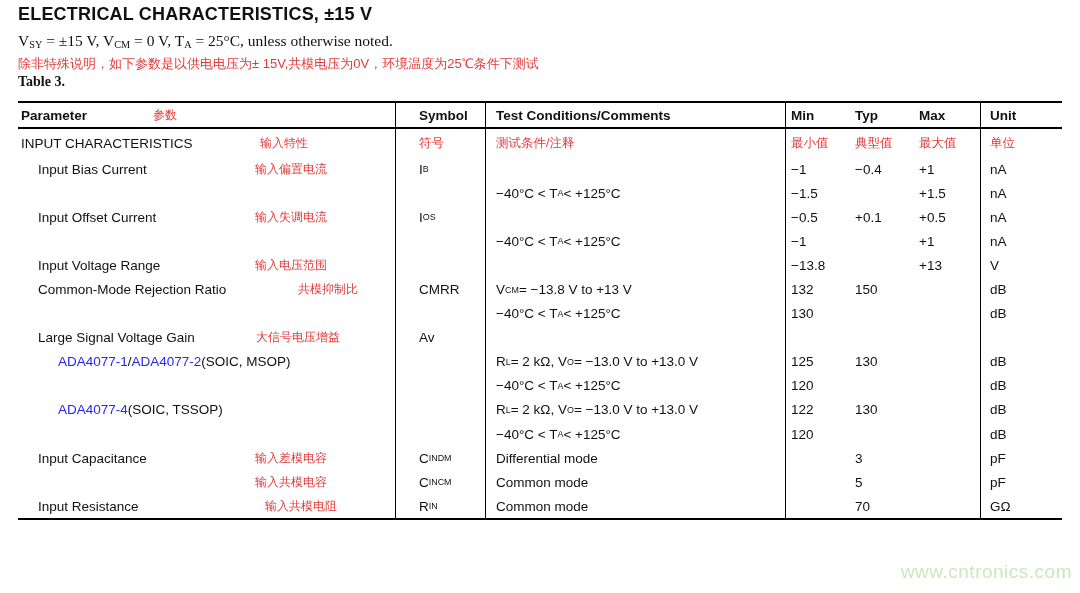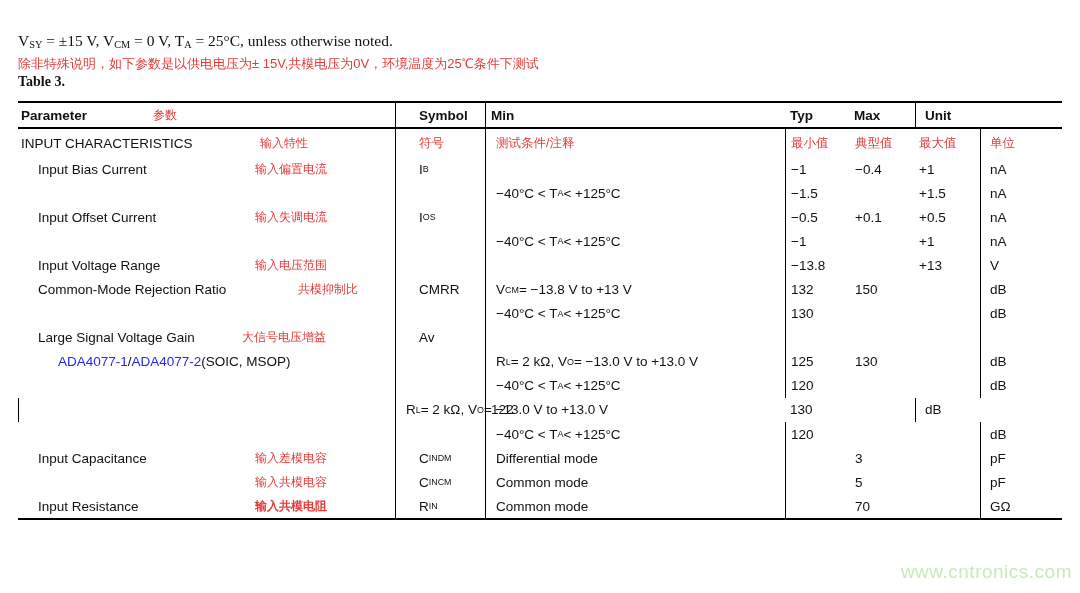--- a/index.html
+++ b/index.html
@@ -35,31 +35,33 @@
   .cn{position:absolute;color:var(--red);font-size:12px;font-weight:normal;}
   .red{color:var(--red);font-size:12.5px;}
   .link{color:var(--blue);}
   sub{font-size:.66em;vertical-align:-0.22em;}
   .watermark{position:absolute;right:8px;top:561px;font-size:19px;color:var(--green);letter-spacing:.5px;}
 </style>
 </head>
 <body>
 
 <div class="page">
+  <div class="title">ELECTRICAL CHARACTERISTICS, ±15 V</div>
   <div class="subtitle">V<sub>SY</sub> = ±15 V, V<sub>CM</sub> = 0 V, T<sub>A</sub> = 25°C, unless otherwise noted.</div>
   <div class="cn-note">除非特殊说明，如下参数是以供电电压为± 15V,共模电压为0V，环境温度为25℃条件下测试</div>
   <div class="tlabel">Table 3.</div>
 
   <div class="dtable">
     <div class="trow thead">
       <div class="cell c-param">
         <span>Parameter</span>
         <span class="cn" style="left:135px">参数</span>
       </div>
       <div class="cell c-sym">Symbol</div>
+      <div class="cell c-cond">Test Conditions/Comments</div>
       <div class="cell c-min">Min</div>
       <div class="cell c-typ">Typ</div>
       <div class="cell c-max">Max</div>
       <div class="cell c-unit">Unit</div>
     </div>
     <div id="rows">
         <div class="trow section">
           <div class="cell c-param ind0">
             <span>INPUT CHARACTERISTICS</span>
             <span class="cn" style="left: 242px;">输入特性</span>
@@ -142,21 +144,21 @@
           <div class="cell c-sym"></div>
           <div class="cell c-cond">−40°C &lt; T<sub>A</sub> &lt; +125°C</div>
           <div class="cell c-min">130</div>
           <div class="cell c-typ"></div>
           <div class="cell c-max"></div>
           <div class="cell c-unit">dB</div>
         </div>
         <div class="trow">
           <div class="cell c-param ind1">
             <span>Large Signal Voltage Gain</span>
-            <span class="cn" style="left: 224px;">大信号电压增益</span>
+            <span class="cn" style="left: 238px;">大信号电压增益</span>
           </div>
           <div class="cell c-sym">Av</div>
           <div class="cell c-cond"></div>
           <div class="cell c-min"></div>
           <div class="cell c-typ"></div>
           <div class="cell c-max"></div>
           <div class="cell c-unit"></div>
         </div>
         <div class="trow">
           <div class="cell c-param ind2">
@@ -175,20 +177,24 @@
         <div class="trow">
           <div class="cell c-param ind0"></div>
           <div class="cell c-sym"></div>
           <div class="cell c-cond">−40°C &lt; T<sub>A</sub> &lt; +125°C</div>
           <div class="cell c-min">120</div>
           <div class="cell c-typ"></div>
           <div class="cell c-max"></div>
           <div class="cell c-unit">dB</div>
         </div>
         <div class="trow">
+          <div class="cell c-param ind2">
+            <span class="link">ADA4077-4</span>
+            <span> (SOIC, TSSOP)</span>
+          </div>
           <div class="cell c-sym"></div>
           <div class="cell c-cond">R<sub>L</sub> = 2 kΩ, V<sub>O</sub> = −13.0 V to +13.0 V</div>
           <div class="cell c-min">122</div>
           <div class="cell c-typ">130</div>
           <div class="cell c-max"></div>
           <div class="cell c-unit">dB</div>
         </div>
         <div class="trow">
           <div class="cell c-param ind0"></div>
           <div class="cell c-sym"></div>
@@ -217,21 +223,21 @@
           <div class="cell c-sym">C<sub>INCM</sub></div>
           <div class="cell c-cond">Common mode</div>
           <div class="cell c-min"></div>
           <div class="cell c-typ">5</div>
           <div class="cell c-max"></div>
           <div class="cell c-unit">pF</div>
         </div>
         <div class="trow">
           <div class="cell c-param ind1">
             <span>Input Resistance</span>
-            <span class="cn" style="left: 237px; font-weight: bold;">输入共模电阻</span>
+            <span class="cn" style="left: 247px;">输入共模电阻</span>
           </div>
           <div class="cell c-sym">R<sub>IN</sub></div>
           <div class="cell c-cond">Common mode</div>
           <div class="cell c-min"></div>
           <div class="cell c-typ">70</div>
           <div class="cell c-max"></div>
           <div class="cell c-unit">GΩ</div>
         </div>
       </div>
   </div>

